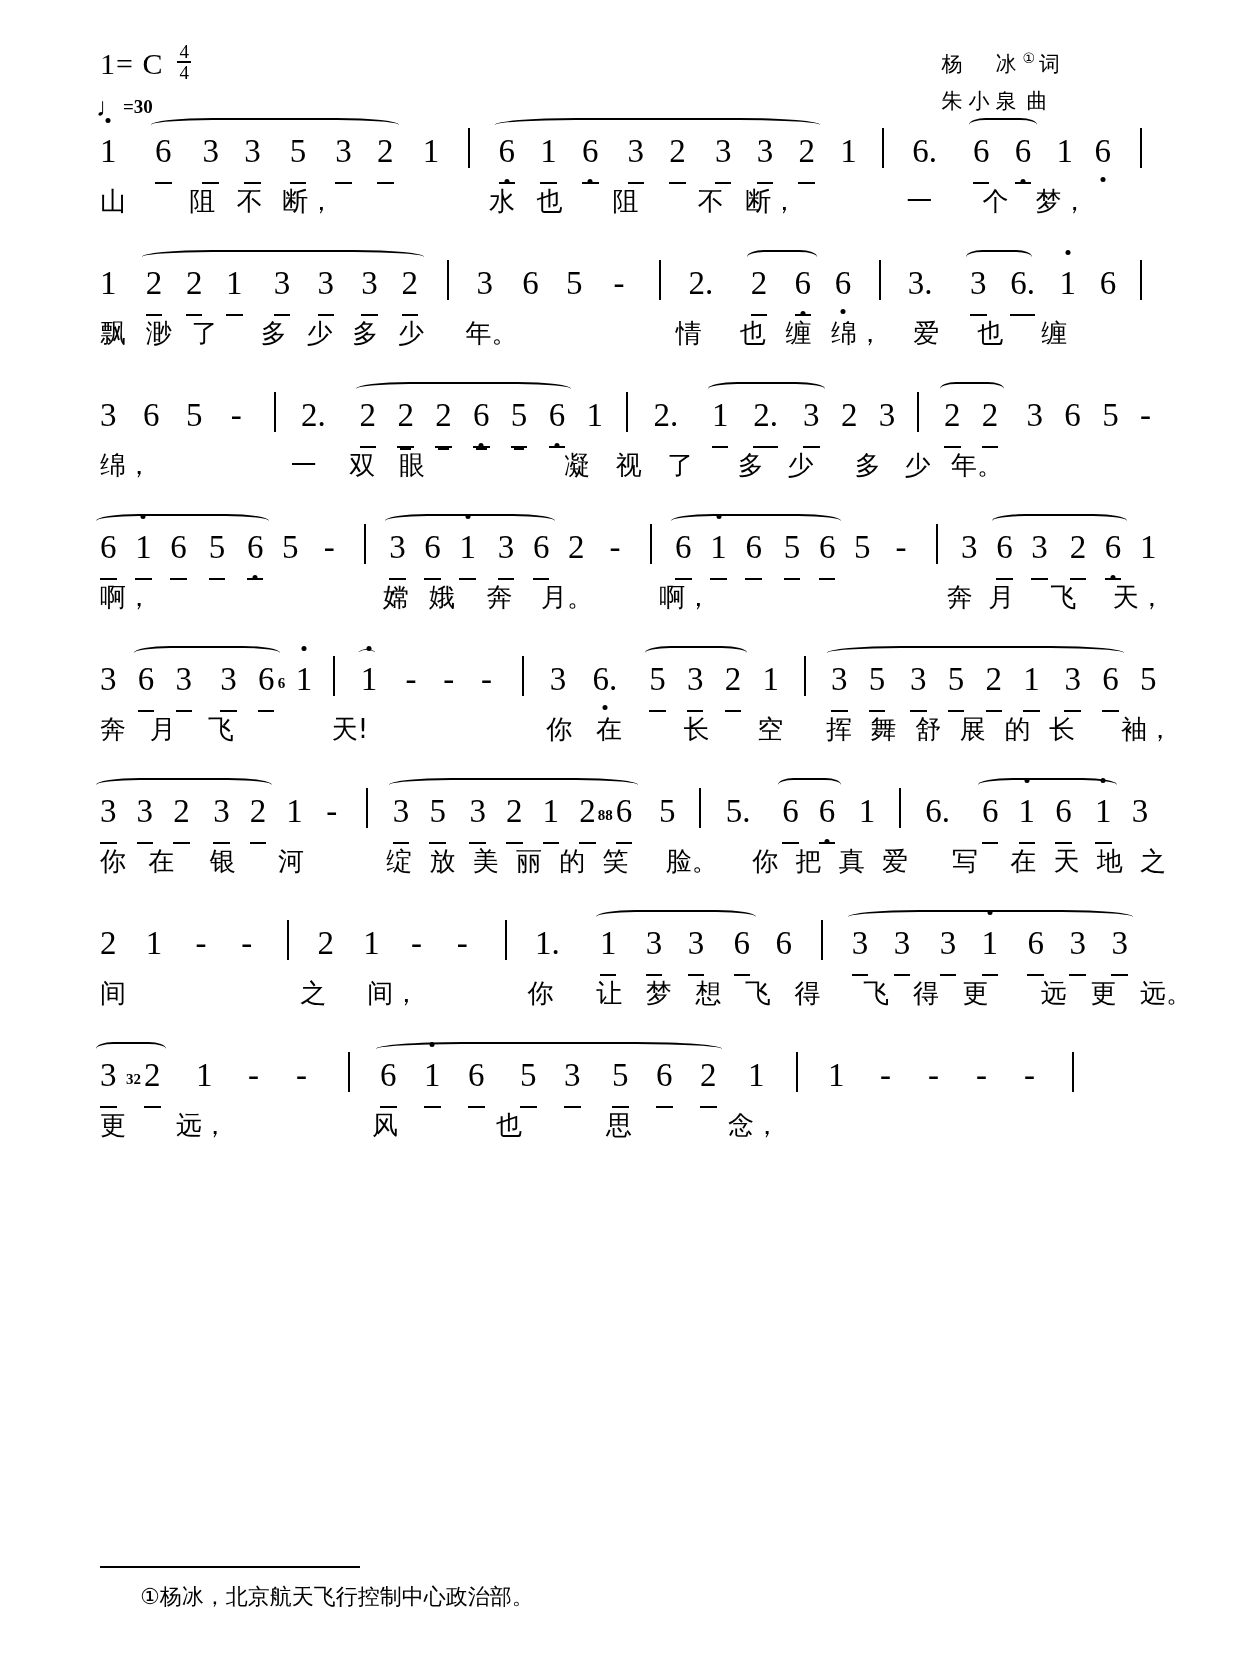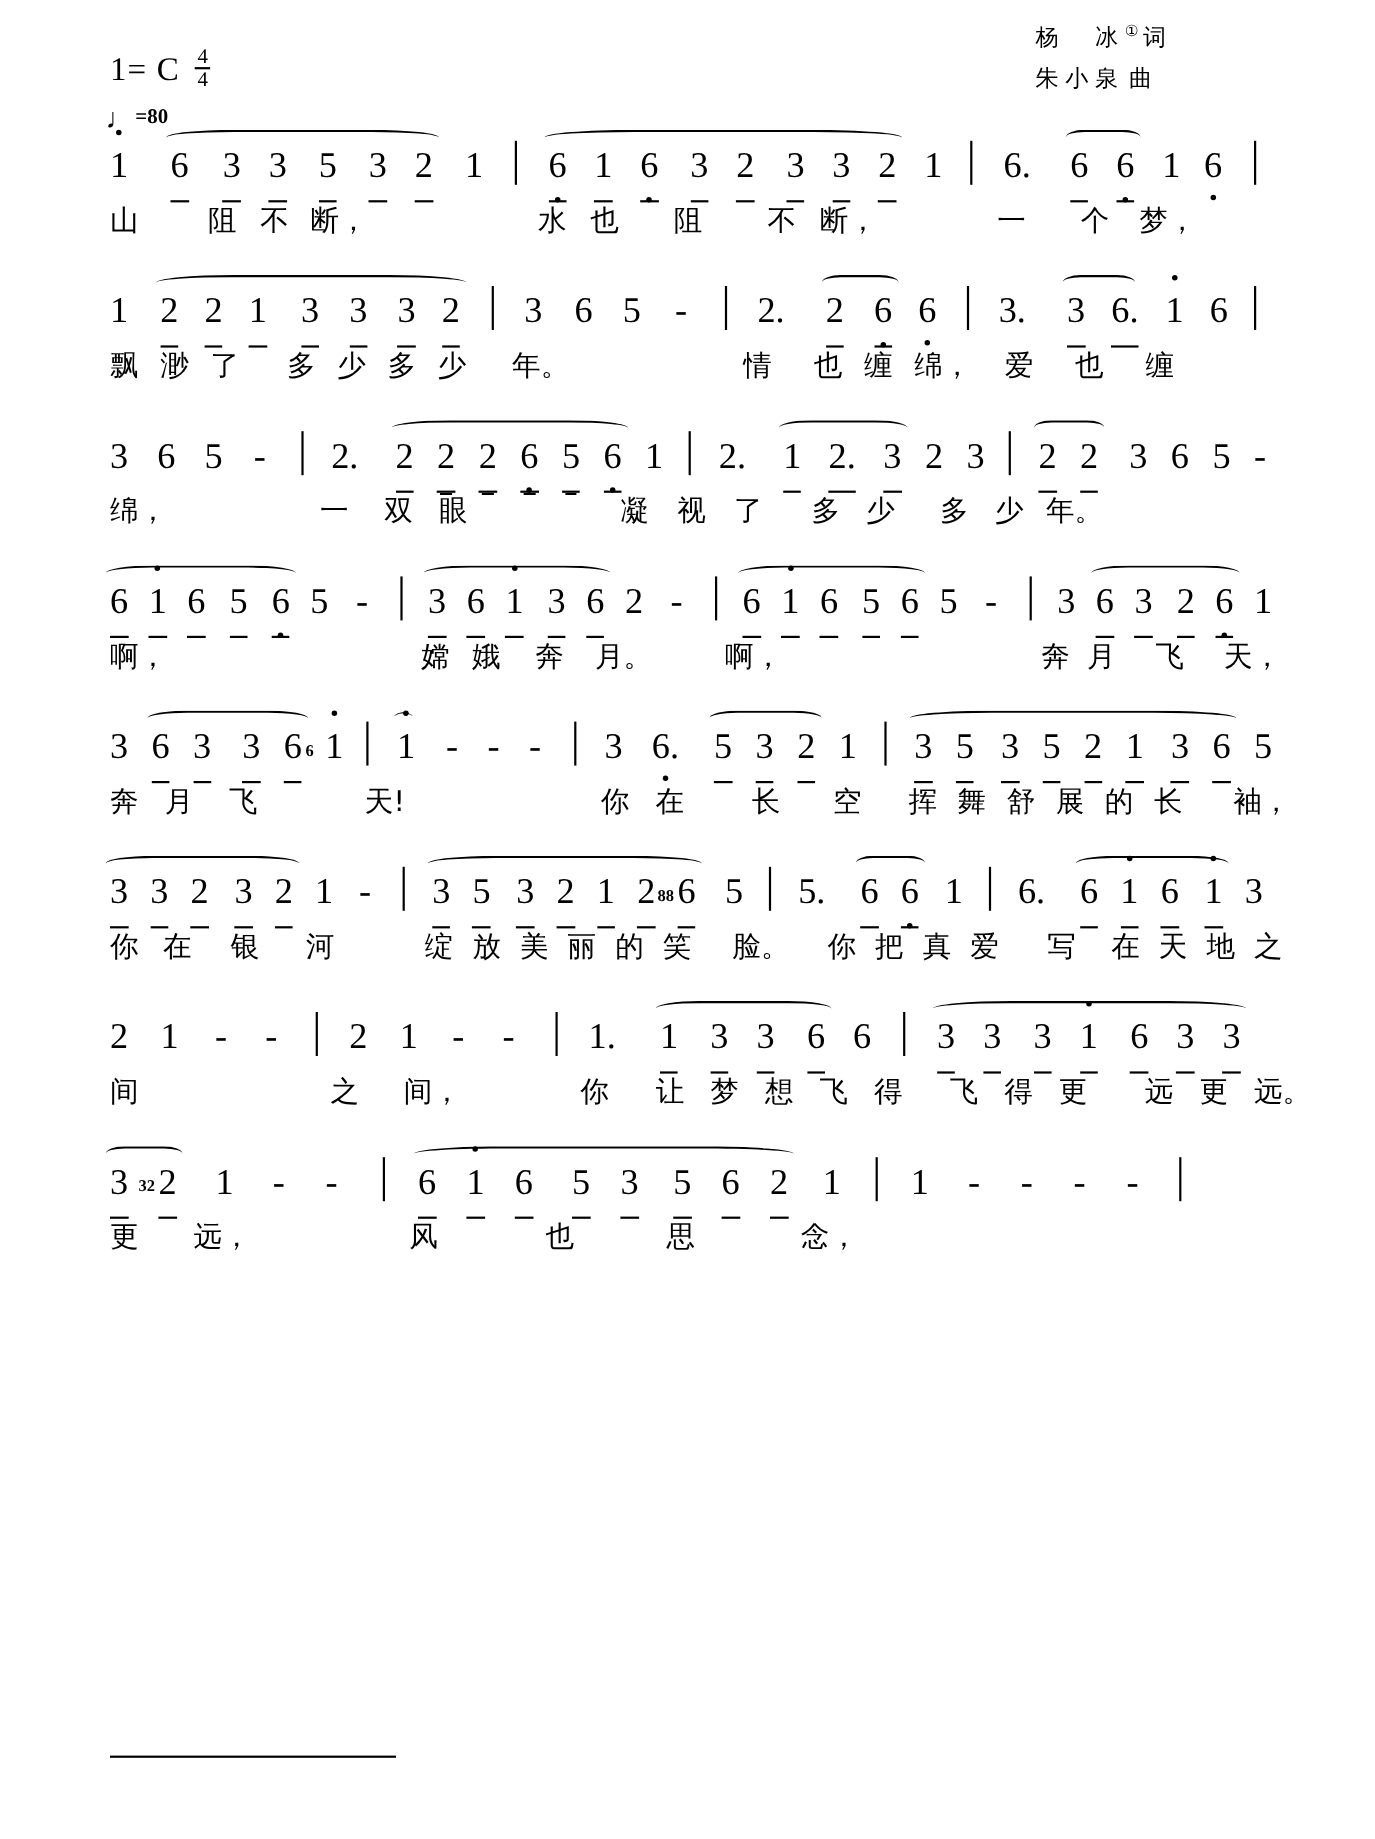--- a/index.html
+++ b/index.html
@@ -72,21 +72,21 @@
   .tempo .noteglyph {
     font-size: 26px;
     line-height: 1;
     margin-right: 1px;
     position: relative;
     top: 1px;
   }
   .credits {
     position: absolute;
     right: 190px;
-    top: 6px;
+    top: 36px;
     font-family: "DejaVu Sans", sans-serif;
     font-size: 21px;
     line-height: 1.75;
     text-align: left;
   }
   .credits .line { white-space: nowrap; }
   .credits .nm { letter-spacing: 6px; }
   .credits .role { letter-spacing: 0; margin-left: 4px; }
   .sup { font-size: 14px; vertical-align: super; }
 
@@ -202,21 +202,21 @@
   <div class="header">
     <div class="keysig">
       <span class="eq">1= C</span>
       <span class="meter">
         <span class="num">4</span>
         <span class="den">4</span>
       </span>
     </div>
     <div class="tempo">
       <span class="noteglyph">♩</span>
-      <span>=80</span>
+      <span>=30</span>
     </div>
     <div class="credits">
       <div class="line">
         <span class="nm">杨　冰</span><span class="sup">①</span><span class="role">词</span>
       </div>
       <div class="line">
         <span class="nm">朱小泉</span><span class="role">曲</span>
       </div>
     </div>
   </div>
@@ -609,15 +609,16 @@
           <span class="lyr" style="left: 272px;">风</span>
           <span class="lyr" style="left: 396px;">也</span>
           <span class="lyr" style="left: 506px;">思</span>
           <span class="lyr" style="left: 628px;">念，</span>
         </div>
       </div>
     </div>
 
   <div class="footnote-wrap">
     <div class="footnote-rule"></div>
+    <div class="footnote-text">①杨冰，北京航天飞行控制中心政治部。</div>
   </div>
 
 </div>
 
 </body></html>

